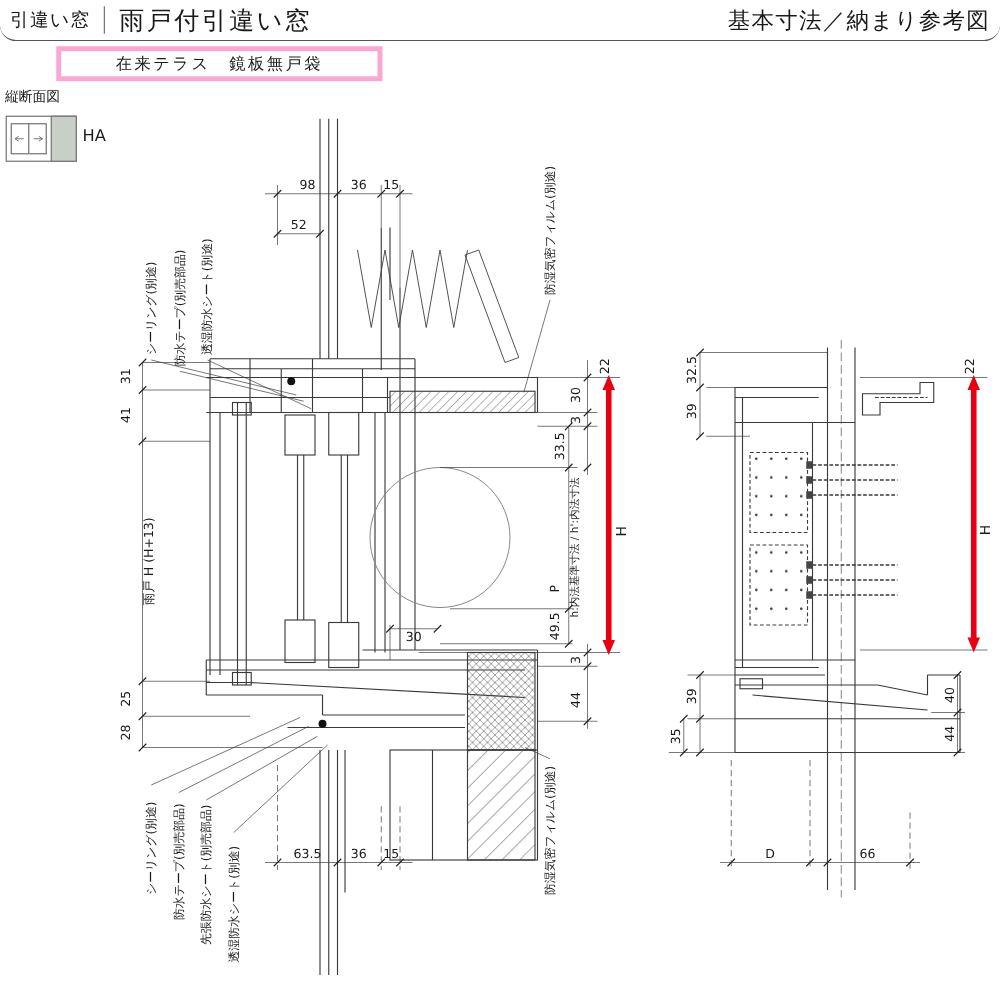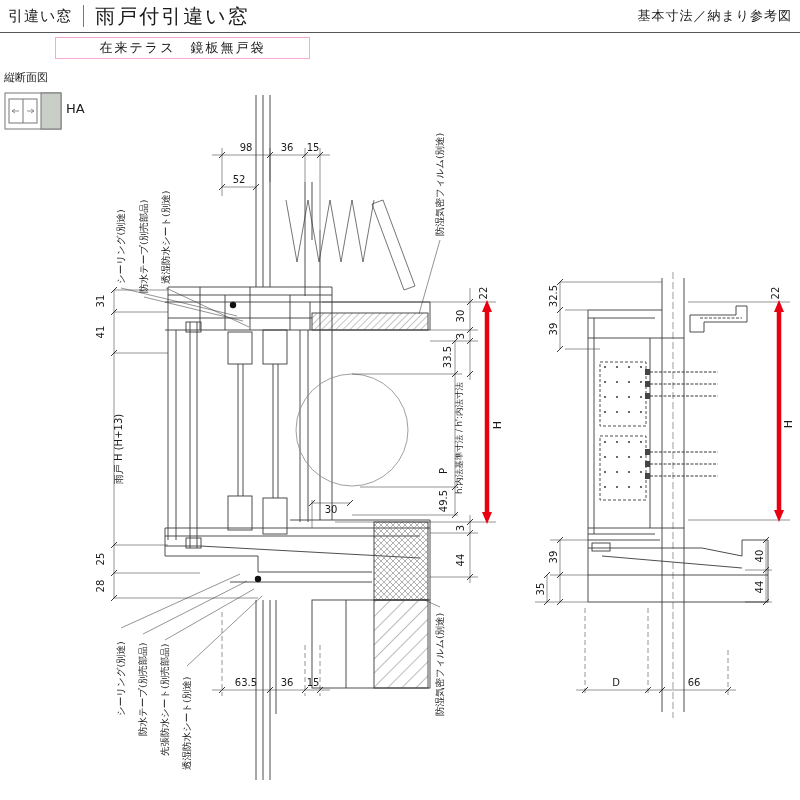--- a/index.html
+++ b/index.html
@@ -1,23 +1,23 @@
 <!DOCTYPE html>
 <html><head>
 <meta charset="utf-8">
 <style>
   html,body{margin:0;padding:0;background:#ffffff;width:800px;height:800px;position:relative;
     font-family:"DejaVu Sans","Liberation Sans",sans-serif;color:#1a1a1a;overflow:hidden;}
   .hdr{position:absolute;top:0;left:0;width:800px;height:33px;border-bottom:1.5px solid #555;
-    display:flex;align-items:center;box-sizing:border-box;}
+    display:flex;align-items:center;box-sizing:border-box;border-radius:13px;}
   .hdr .cat{font-size:15px;margin-left:8px;letter-spacing:1px;}
   .hdr .divider{width:1px;height:22px;background:#777;margin:0 11px;}
   .hdr .ttl{font-size:20px;letter-spacing:2px;text-align:right;}
-  .hdr .note{margin-left:auto;font-size:13px;margin-right:8px;letter-spacing:1px;}
-  .specbox{position:absolute;top:37px;left:55px;width:253px;height:20px;border:1px solid #f9a8d4;
+  .hdr .note{margin-left:auto;font-size:18px;margin-right:8px;letter-spacing:1px;}
+  .specbox{position:absolute;top:37px;left:45px;width:253px;height:20px;border:4px solid #f9a8d4;
     font-size:13px;letter-spacing:2px;display:flex;align-items:center;justify-content:center;font-family:Liberation Serif, serif;}
   svg{position:absolute;top:0;left:0;}
   svg text{font-family:"DejaVu Sans","Liberation Sans",sans-serif;fill:#1a1a1a;}
   .t10{font-size:10px;} .t95{font-size:9.5px;} .t85{font-size:8.5px;} .t11{font-size:11px;} .t13{font-size:13px;}
 </style>
 </head>
 <body>
 
 <div class="hdr">
   <span class="cat">引違い窓</span>

